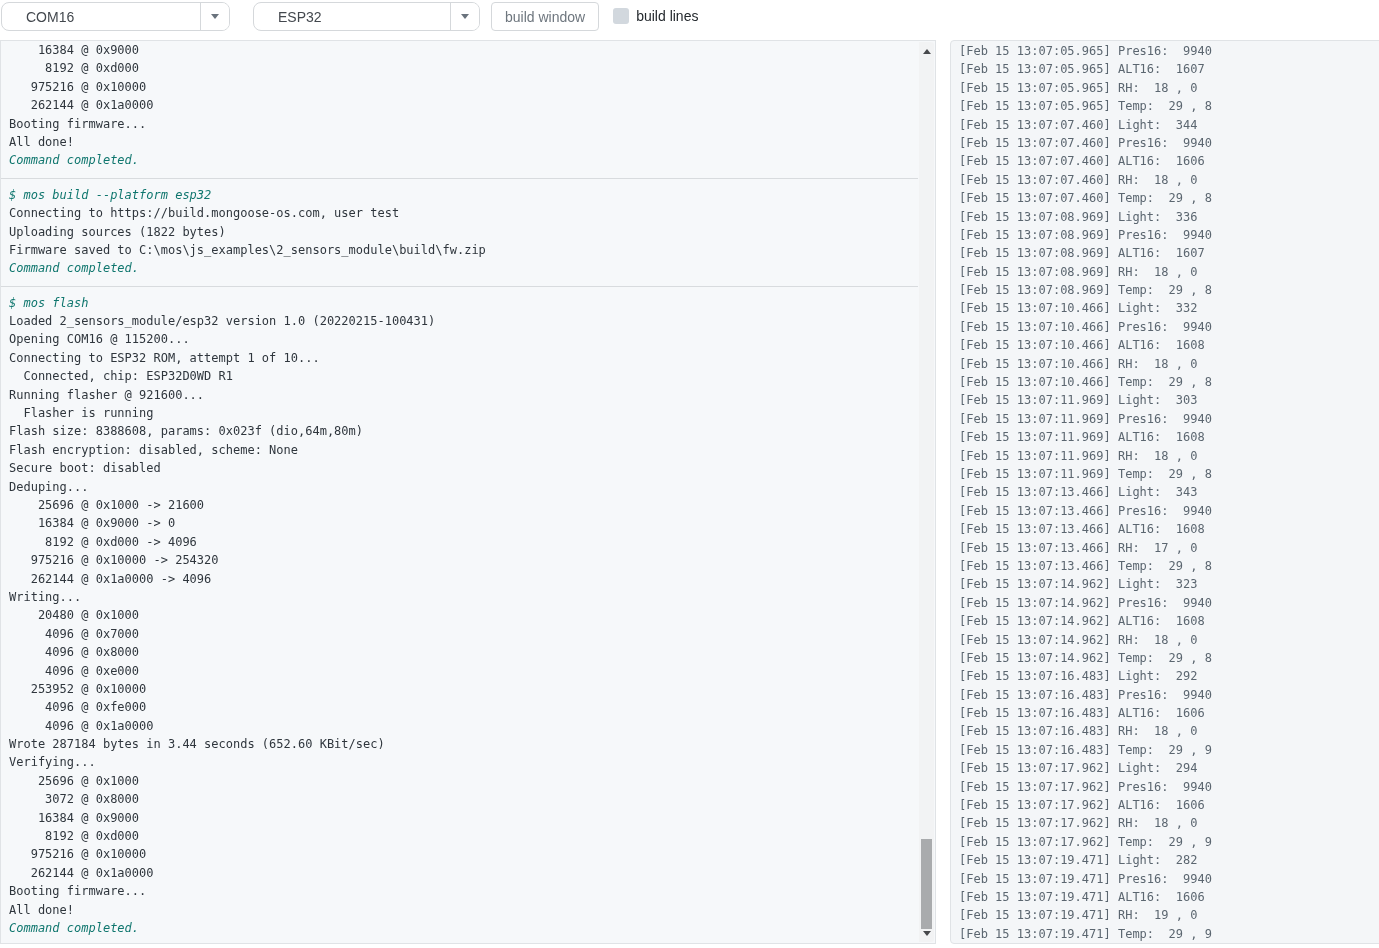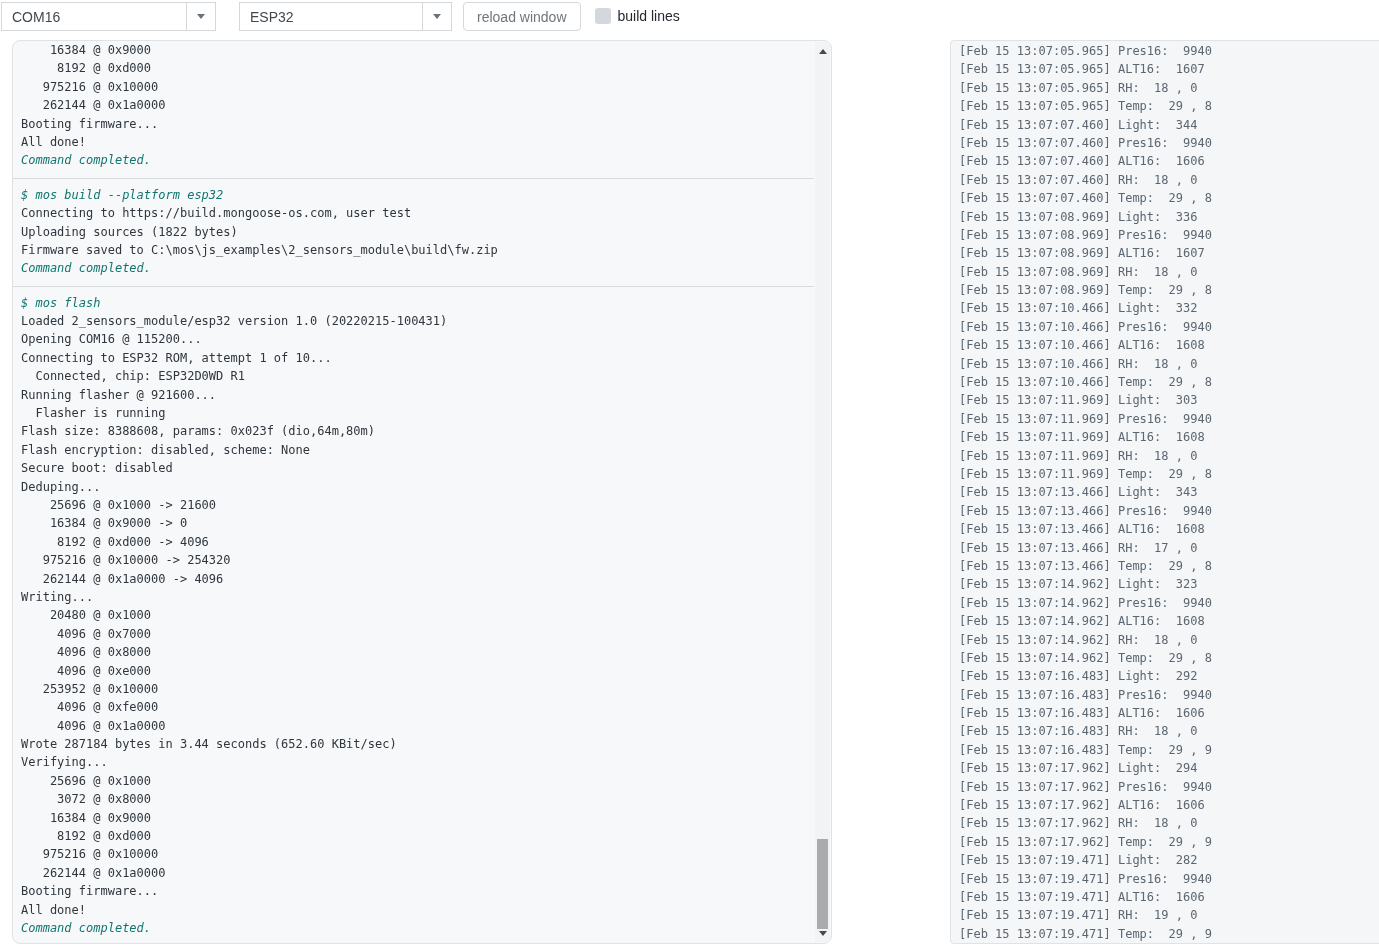--- a/index.html
+++ b/index.html
@@ -6,21 +6,21 @@
   html,body { margin:0; padding:0; }
   body {
     width:1379px; height:948px; position:relative; overflow:hidden;
     background:#ffffff; font-family:"Liberation Sans", sans-serif;
   }
 
   
   .toolbar { position:absolute; top:0; left:0; height:32px; width:100%;
              display:flex; align-items:center; background:#ffffff; }
   .combo { display:flex; height:29px; margin-top:1px; border:1px solid #d5d8db;
-           border-radius:0; background:#fff; overflow:hidden; }
+           border-radius:8px; background:#fff; overflow:hidden;padding-left:14px; }
   .combo input { border:none; outline:none; padding:0 10px; font-size:14px;
                  color:#43484e; background:transparent;
                  font-family:"Liberation Sans", sans-serif; }
   .caret-btn { width:29px; border:none; border-left:1px solid #d5d8db;
                background:#fff; display:flex; align-items:center;
                justify-content:center; cursor:pointer; padding:0; }
   .caret { width:0; height:0; border-left:4px solid transparent;
            border-right:4px solid transparent; border-top:5px solid #6a737d; }
   .btn-reload { margin-left:11px; margin-top:1px; height:29px; padding:0 13px;
                 font-size:14px; color:#6e767e; background:#fff;
@@ -29,22 +29,22 @@
   .checkbox { margin-left:14px; width:16px; height:16px; background:#d2d8de;
               border-radius:3px; display:inline-block; cursor:pointer; }
   .wrap-label { margin-left:7px; font-size:14px; color:#24292e; }
 
   .combo.port { margin-left:1px; }
   .combo.port input { width:184px; }
   .combo.platform { margin-left:23px; }
   .combo.platform input { width:182px; }
 
   
-  .console-panel { position:absolute; left:12px; top:40px; width:820px; height:904px;
-                   background:#f6f8fa; border:1px solid #e0e3e6; border-radius:8px; }
+  .console-panel { position:absolute; left:0; top:40px; width:936px; height:904px;
+                   background:#f6f8fa; border:1px solid #e0e3e6; border-radius:0; }
   .console-content { position:absolute; left:0; top:0; right:17px; bottom:1px;
                      padding-left:8px; overflow:hidden;
                      font-family:"DejaVu Sans Mono", monospace; font-size:12px;
                      line-height:18.4px; white-space:pre; color:#2f363d; }
   .line { height:18.4px; }
   .line.green { color:#0f766e;font-style:italic; }
   .cmd-divider { height:0; border-top:1px solid #d8dbde; margin:8px 0 7px -8px; }
 
   
   .scrollbar { position:absolute; top:1px; right:1px; bottom:1px; width:15px;
@@ -74,21 +74,21 @@
     <button class="caret-btn">
       <span class="caret"></span>
     </button>
   </div>
   <div class="combo platform">
     <input value="ESP32" style="">
     <button class="caret-btn">
       <span class="caret"></span>
     </button>
   </div>
-  <button class="btn-reload">reload window</button>
+  <button class="btn-reload">build window</button>
   <span class="checkbox"></span>
   <span class="wrap-label">build lines</span>
 </div>
 
 <div class="console-panel">
   <div class="console-content" id="console-content"><div class="line plain">    16384 @ 0x9000</div><div class="line plain">     8192 @ 0xd000</div><div class="line plain">   975216 @ 0x10000</div><div class="line plain">   262144 @ 0x1a0000</div><div class="line plain">Booting firmware...</div><div class="line plain">All done!</div><div class="line green">Command completed.</div><div class="cmd-divider"></div><div class="line green">$ mos build --platform esp32</div><div class="line plain">Connecting to https://build.mongoose-os.com, user test</div><div class="line plain">Uploading sources (1822 bytes)</div><div class="line plain">Firmware saved to C:\mos\js_examples\2_sensors_module\build\fw.zip</div><div class="line green">Command completed.</div><div class="cmd-divider"></div><div class="line green">$ mos flash</div><div class="line plain">Loaded 2_sensors_module/esp32 version 1.0 (20220215-100431)</div><div class="line plain">Opening COM16 @ 115200...</div><div class="line plain">Connecting to ESP32 ROM, attempt 1 of 10...</div><div class="line plain">  Connected, chip: ESP32D0WD R1</div><div class="line plain">Running flasher @ 921600...</div><div class="line plain">  Flasher is running</div><div class="line plain">Flash size: 8388608, params: 0x023f (dio,64m,80m)</div><div class="line plain">Flash encryption: disabled, scheme: None</div><div class="line plain">Secure boot: disabled</div><div class="line plain">Deduping...</div><div class="line plain">    25696 @ 0x1000 -&gt; 21600</div><div class="line plain">    16384 @ 0x9000 -&gt; 0</div><div class="line plain">     8192 @ 0xd000 -&gt; 4096</div><div class="line plain">   975216 @ 0x10000 -&gt; 254320</div><div class="line plain">   262144 @ 0x1a0000 -&gt; 4096</div><div class="line plain">Writing...</div><div class="line plain">    20480 @ 0x1000</div><div class="line plain">     4096 @ 0x7000</div><div class="line plain">     4096 @ 0x8000</div><div class="line plain">     4096 @ 0xe000</div><div class="line plain">   253952 @ 0x10000</div><div class="line plain">     4096 @ 0xfe000</div><div class="line plain">     4096 @ 0x1a0000</div><div class="line plain">Wrote 287184 bytes in 3.44 seconds (652.60 KBit/sec)</div><div class="line plain">Verifying...</div><div class="line plain">    25696 @ 0x1000</div><div class="line plain">     3072 @ 0x8000</div><div class="line plain">    16384 @ 0x9000</div><div class="line plain">     8192 @ 0xd000</div><div class="line plain">   975216 @ 0x10000</div><div class="line plain">   262144 @ 0x1a0000</div><div class="line plain">Booting firmware...</div><div class="line plain">All done!</div><div class="line green">Command completed.</div></div>
   <div class="scrollbar">
     <div class="sb-arrow up">
       <span class="tri-up"></span>
     </div>

